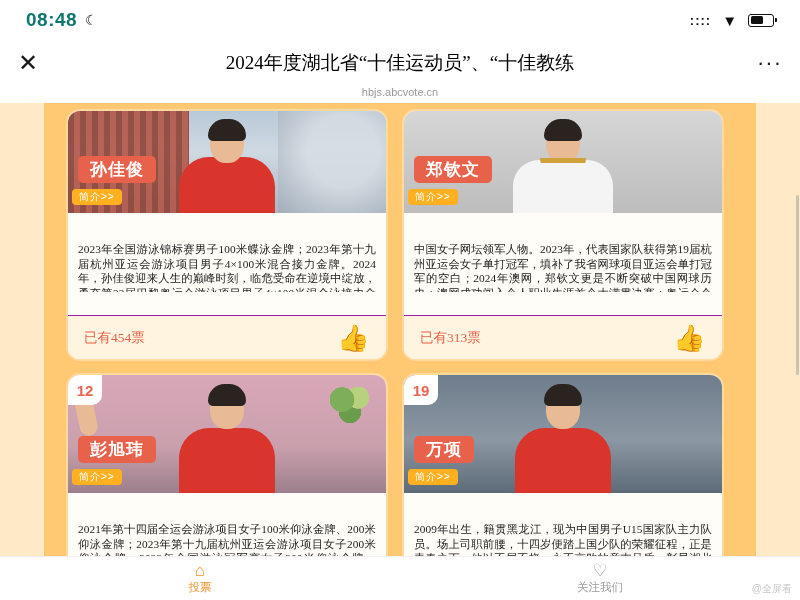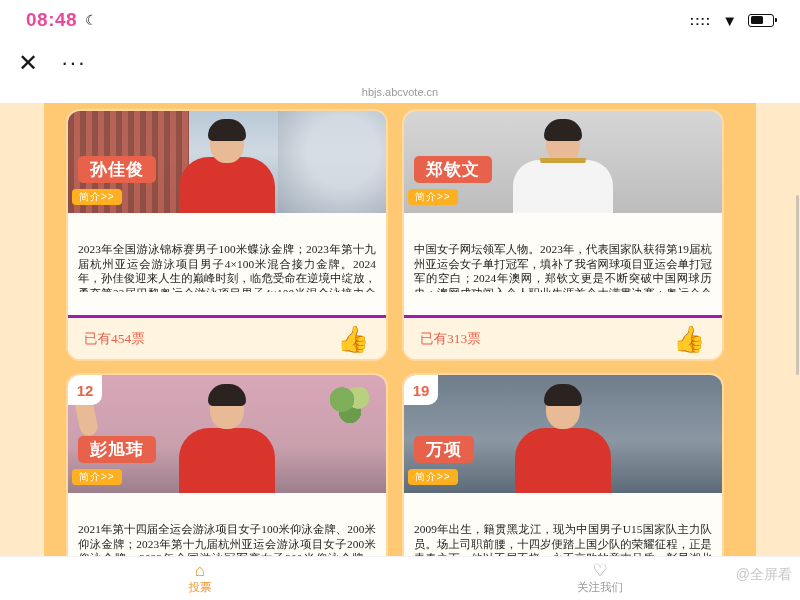--- a/index.html
+++ b/index.html
@@ -21,21 +21,21 @@
     height: 40px;
     background: #ffffff;
     display: flex;
     align-items: center;
     padding: 0 26px;
     flex: none;
   }
   .sb-time {
     font-size: 19px;
     font-weight: bold;
-    color: #ec4899;
+    color: #0f766e;
     letter-spacing: 0.5px;
   }
   .sb-moon {
     font-size: 14px;
     margin-left: 8px;
     color: #111;
   }
   .sb-right {
     margin-left: auto;
     display: flex;
@@ -217,21 +217,21 @@
     font-size: 11.3px;
     line-height: 14.6px;
     color: #1b1b1b;
     text-align: justify;
     overflow: hidden;
     letter-spacing: 0.1px;
   }
   .vote-row {
     height: 44px;
     background: #fff4e0;
-    border-top: 3px solid #a21caf;
+    border-top: 1px solid #a21caf;
     display: flex;
     align-items: center;
     justify-content: space-between;
     padding: 0 16px;
     flex: none;
   }
   .vote-count {
     color: #e8614a;
     font-size: 13.5px;
     font-family: "Liberation Serif", serif;
@@ -348,22 +348,22 @@
     gap: 1px;
     cursor: pointer;
   }
   .tab-icon { font-size: 17px; line-height: 1; }
   .tab-label { font-size: 11.5px; }
   .tab.active .tab-icon, .tab.active .tab-label { color: #f0932b; }
   .tab:not(.active) .tab-icon, .tab:not(.active) .tab-label { color: #9b9b9b; }
   .watermark {
     position: absolute;
     right: 8px;
-    bottom: 16px;
-    font-size: 14px;
+    bottom: 4px;
+    font-size: 10px;
     color: #c8c8c8;
   }
   .scrollbar {
     position: absolute;
     right: 1px;
     top: 92px;
     width: 3px;
     height: 180px;
     background: #b9b4ab;
     border-radius: 2px;
@@ -382,20 +382,21 @@
       <span class="sig-dots">::::</span>
       <span class="wifi">▼</span>
       <span class="batt">
           <span class="batt-fill"></span>
         </span>
     </div>
   </div>
 
   <div class="navbar">
     <div class="nav-close">✕</div>
+    <div class="nav-title">2024年度湖北省“十佳运动员”、“十佳教练</div>
     <div class="nav-dots">···</div>
   </div>
   <div class="urlbar">hbjs.abcvote.cn</div>
 
   <div class="page">
     <div class="side-l"></div>
     <div class="side-r"></div>
 
     <div class="page-inner">
 

